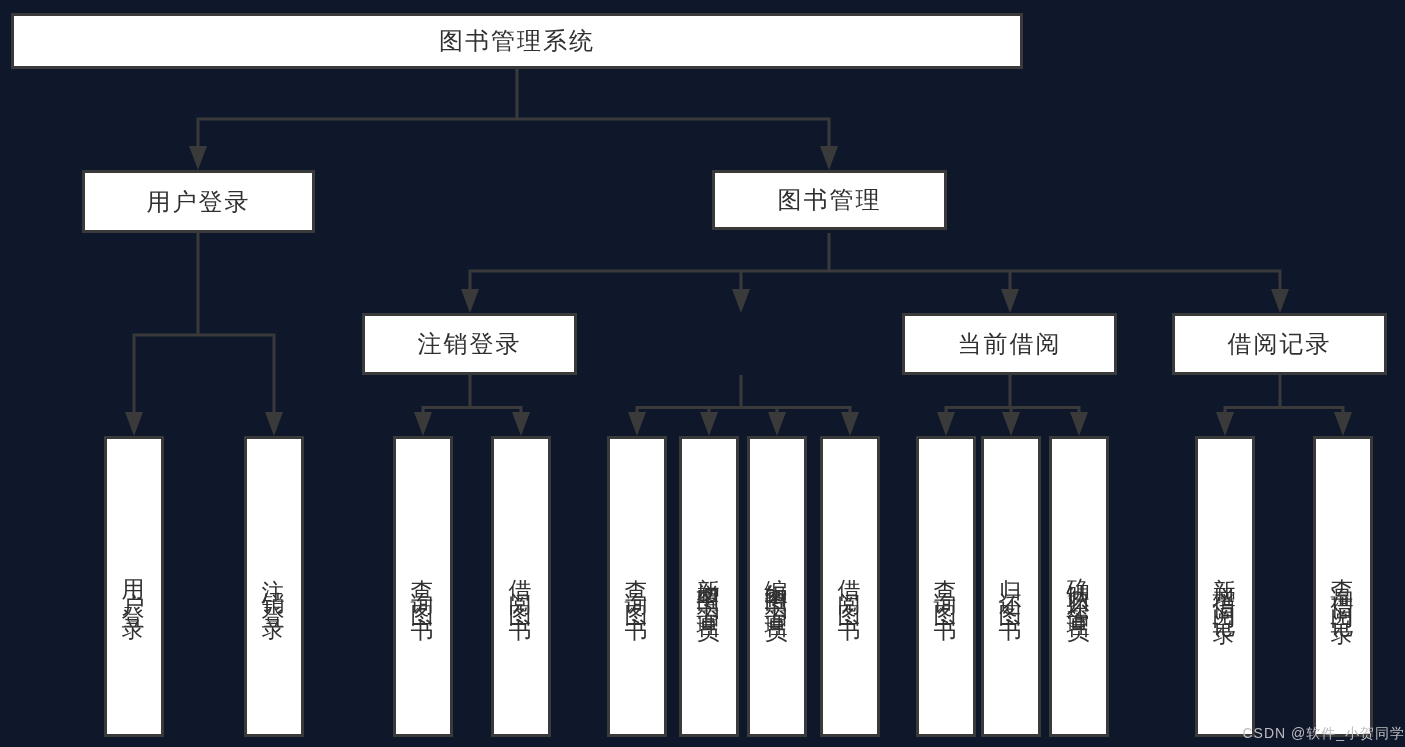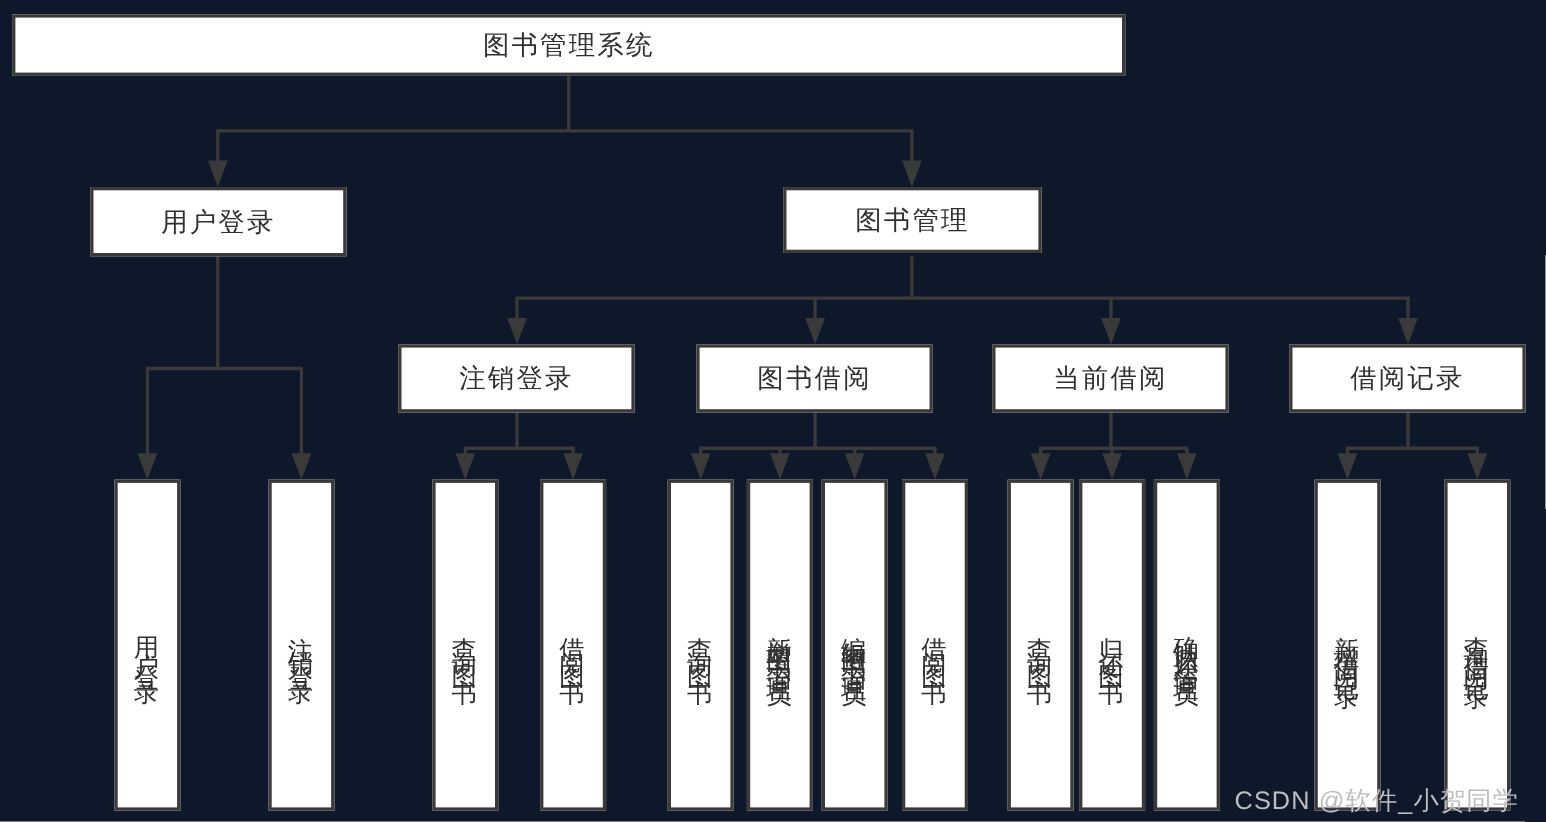--- a/index.html
+++ b/index.html
@@ -71,23 +71,23 @@
   #l2c { left: 747px;  }
   #l2d { left: 820px;  }
   #l3a { left: 916px;  }
   #l3b { left: 981px;  }
   #l3c { left: 1049px; }
   #l4a { left: 1195px; }
   #l4b { left: 1313px; }
 
   .watermark {
     position: absolute;
-    right: 24px;
+    right: 0;
     bottom: 4px;
-    font-size: 23px;
+    font-size: 14px;
     color: #bdbcc1;
     letter-spacing: 1px;
     z-index: 5;
     white-space: nowrap;
   }
 </style>
 </head>
 <body>
 
 <div class="canvas">
@@ -139,23 +139,20 @@
   <div class="node" id="b-login">
     <span class="lbl">用户登录</span>
   </div>
   <div class="node" id="b-manage">
     <span class="lbl">图书管理</span>
   </div>
 
   <div class="node" id="g0">
     <span class="lbl">注销登录</span>
   </div>
-  <div class="node" id="g1">
-    <span class="lbl">图书借阅</span>
-  </div>
   <div class="node" id="g2">
     <span class="lbl">当前借阅</span>
   </div>
   <div class="node" id="g3">
     <span class="lbl">借阅记录</span>
   </div>
 
   <div class="node leaf" id="l0a">
     <span class="lbl">用户登录</span>
   </div>

